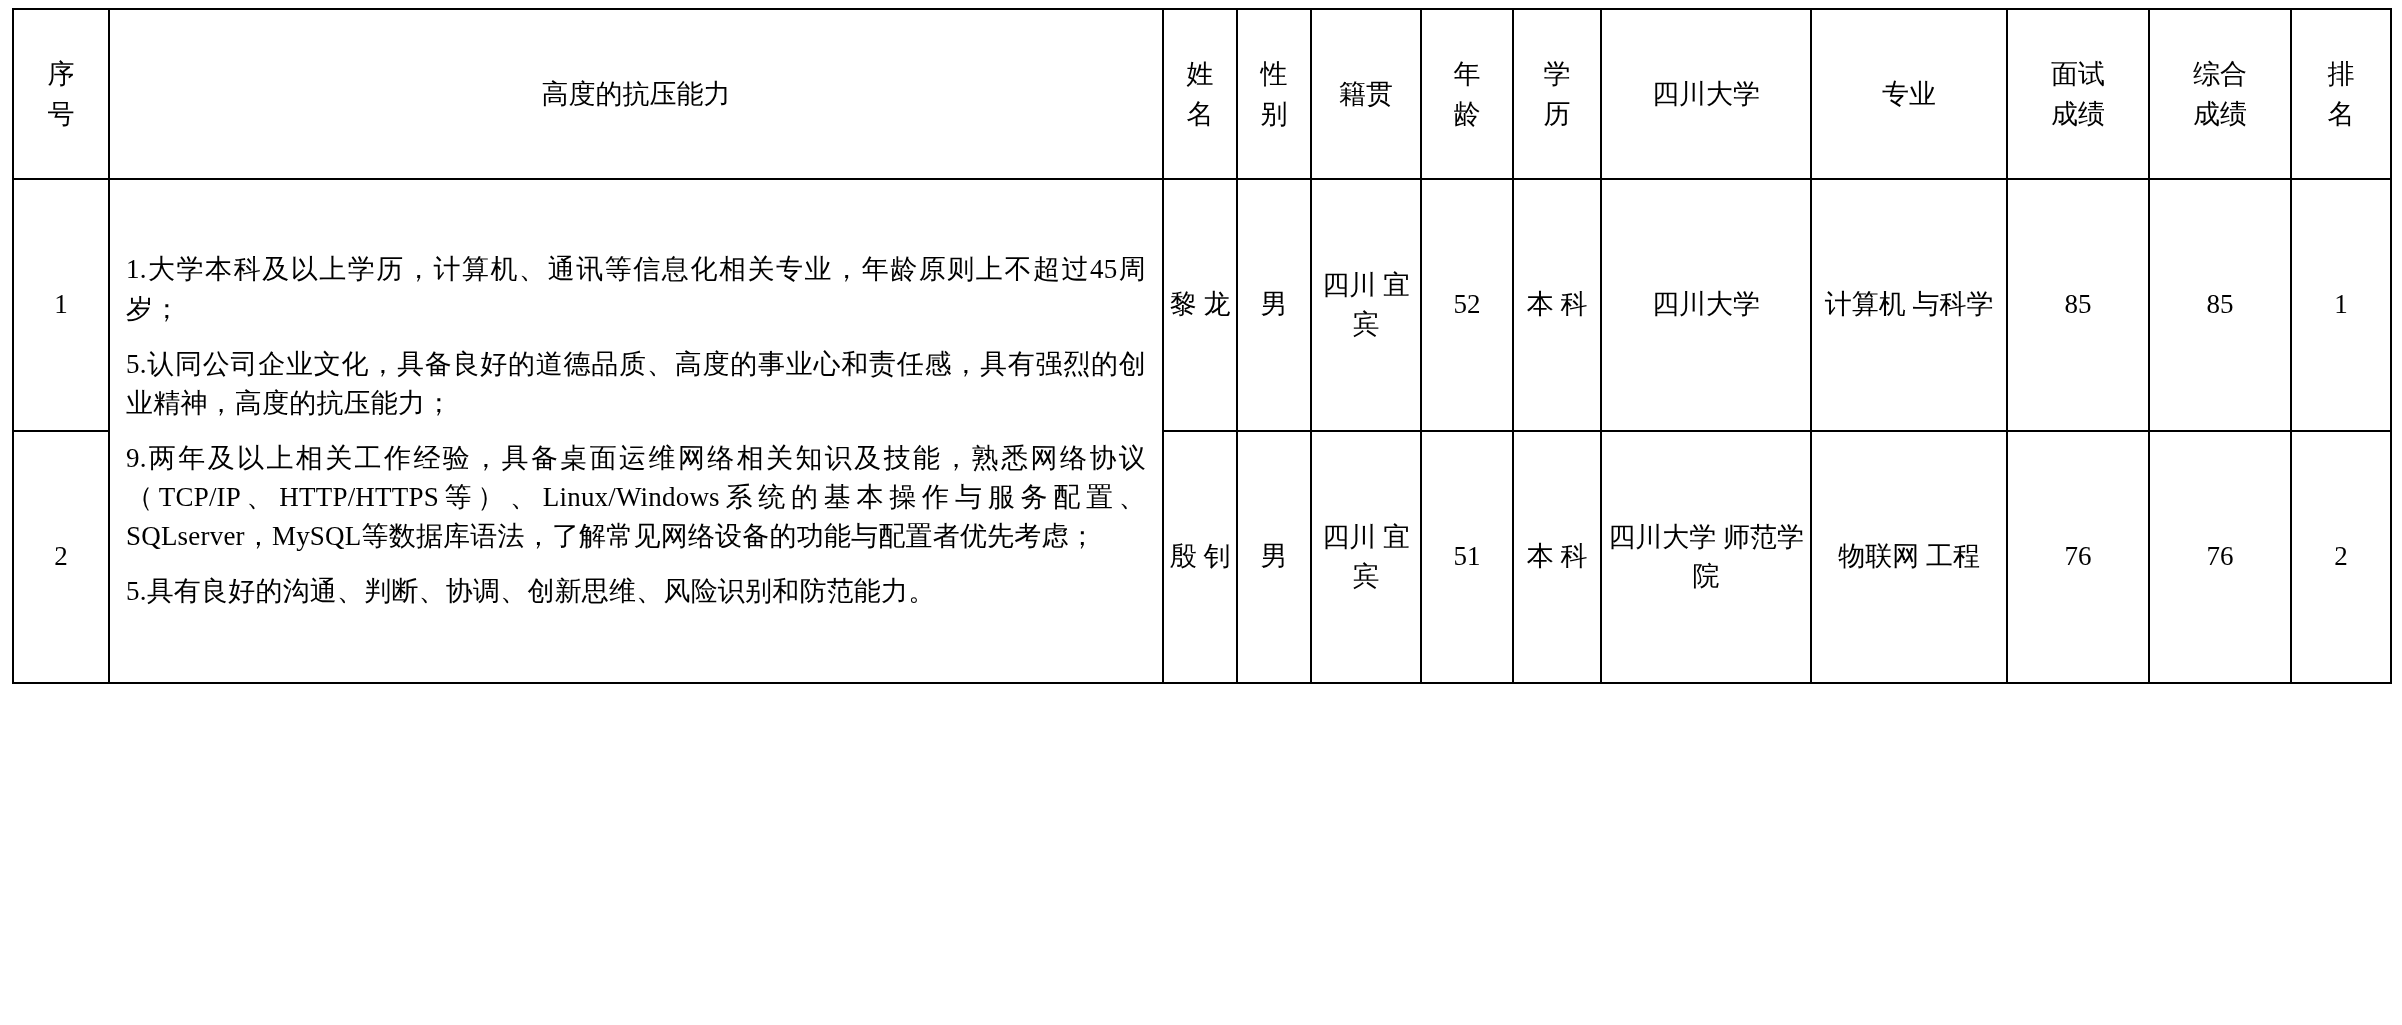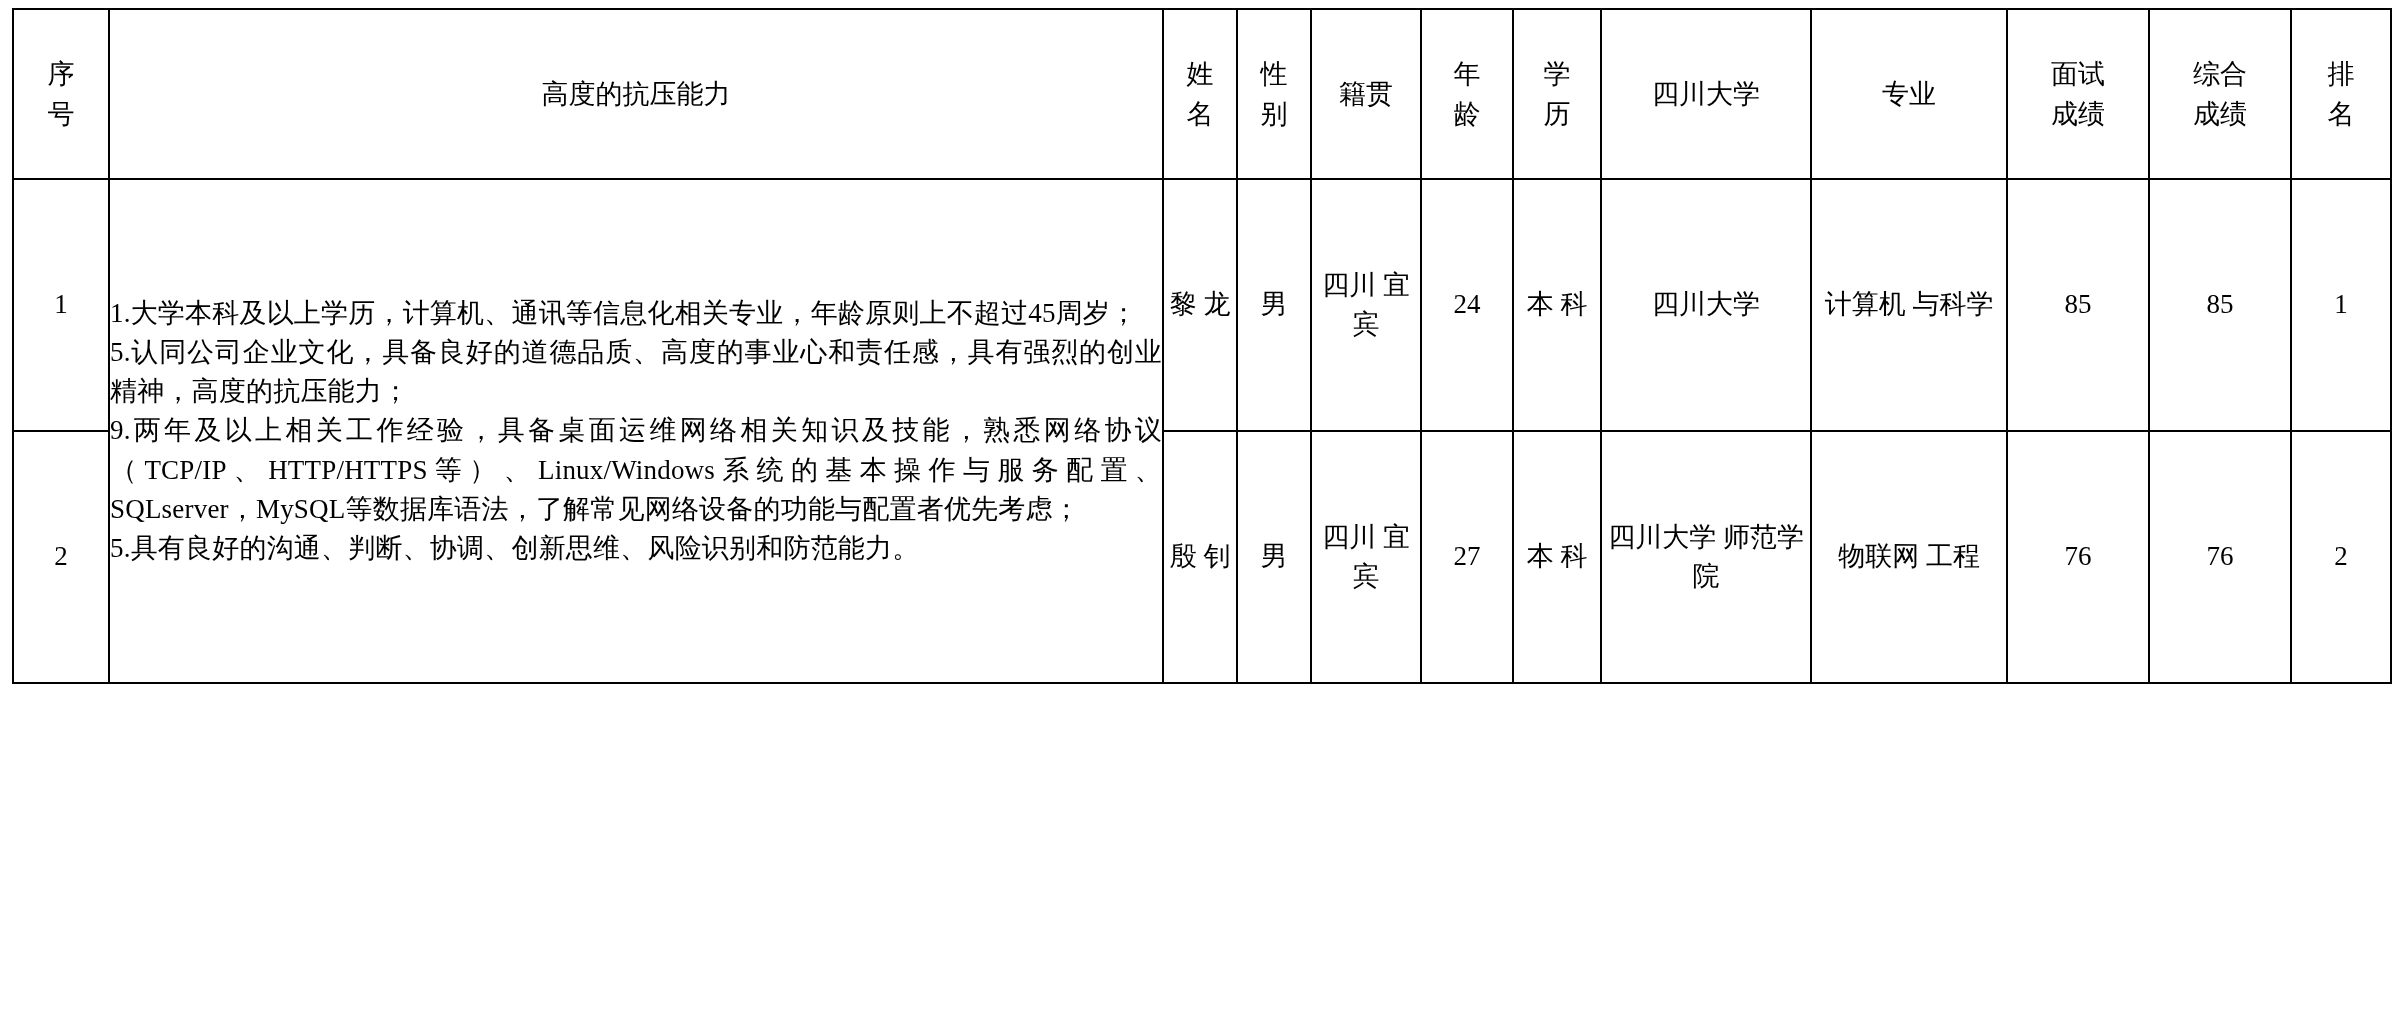--- a/index.html
+++ b/index.html
@@ -62,21 +62,21 @@
 
   .req-cell {
     text-align: left;
     vertical-align: top;
     padding: 18px 22px 18px 22px;
     font-size: 27px;
     line-height: 2.08;
     letter-spacing: 0.2px;
   }
   .req-cell p {
-    margin: 0;
+    margin: 16px;
     text-align: justify;
     text-justify: inter-ideograph;
   }
   .row-data td {
     height: 250px;
   }
   .cell-two-line {
     line-height: 1.55;
   }
   .nowrap-num {
@@ -161,21 +161,21 @@
         </td>
         <td class="cell-two-line">
           <span class="vtext">黎</span>
           <span class="vtext">龙</span>
         </td>
         <td>男</td>
         <td class="cell-two-line">
           <span class="vtext">四川</span>
           <span class="vtext">宜宾</span>
         </td>
-        <td class="nowrap-num">24</td>
+        <td class="nowrap-num">52</td>
         <td class="cell-two-line">
           <span class="vtext">本</span>
           <span class="vtext">科</span>
         </td>
         <td class="cell-two-line">
           <span class="vtext">四川大学</span>
         </td>
         <td class="cell-two-line">
           <span class="vtext">计算机</span>
           <span class="vtext">与科学</span>
@@ -188,21 +188,21 @@
         <td>2</td>
         <td class="cell-two-line">
           <span class="vtext">殷</span>
           <span class="vtext">钊</span>
         </td>
         <td>男</td>
         <td class="cell-two-line">
           <span class="vtext">四川</span>
           <span class="vtext">宜宾</span>
         </td>
-        <td class="nowrap-num">27</td>
+        <td class="nowrap-num">51</td>
         <td class="cell-two-line">
           <span class="vtext">本</span>
           <span class="vtext">科</span>
         </td>
         <td class="cell-two-line">
           <span class="vtext">四川大学</span>
           <span class="vtext">师范学院</span>
         </td>
         <td class="cell-two-line">
           <span class="vtext">物联网</span>

